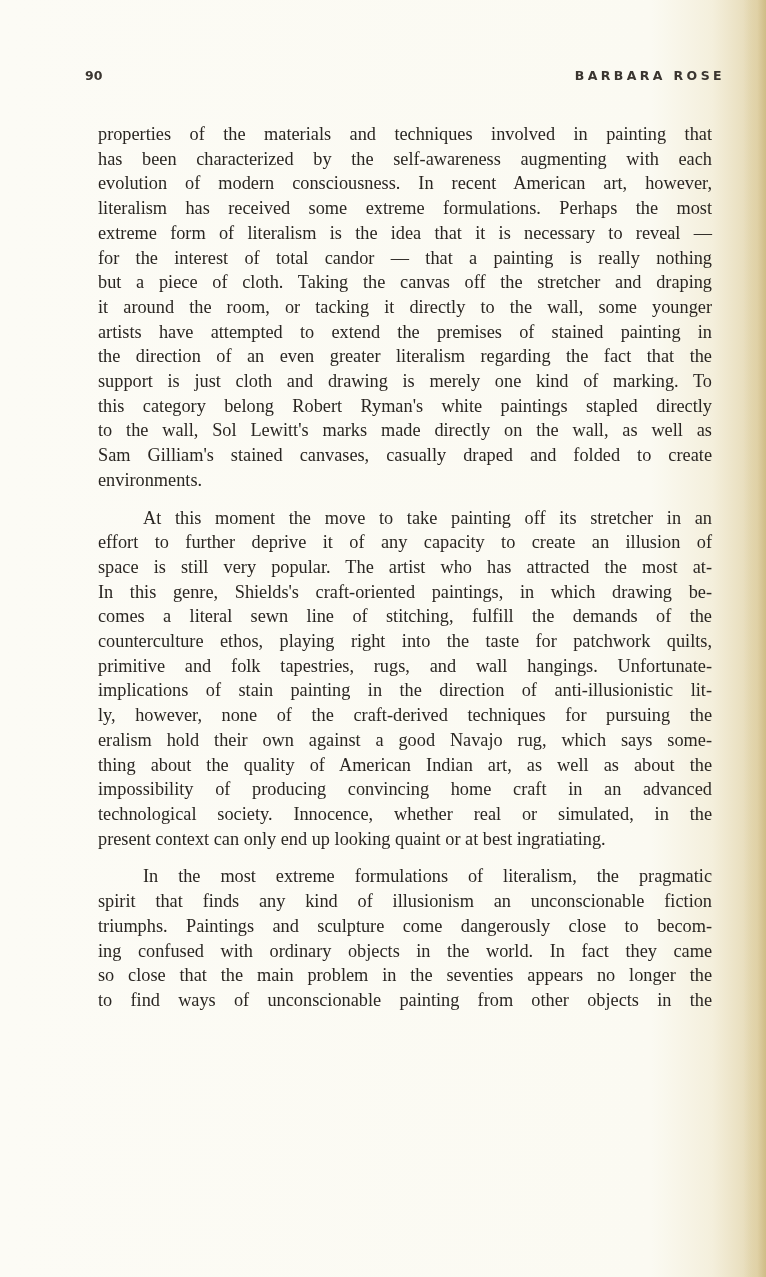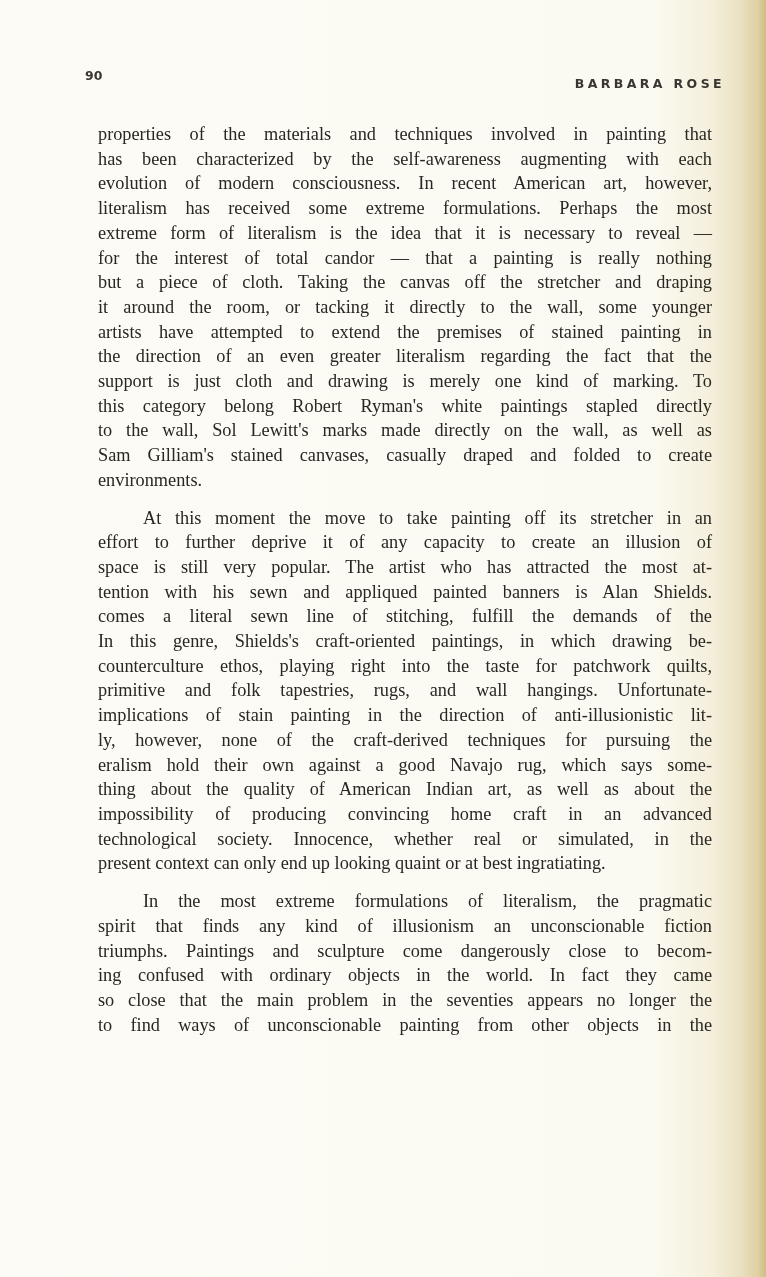--- a/index.html
+++ b/index.html
@@ -39,21 +39,21 @@
       font-size: 12.5px;
       font-weight: bold;
       color: #3a3530;
     }
     .folio {
       position: absolute;
       left: 0; top: 0;
     }
     .author-head {
       position: absolute;
-      right: 0; top: 8px;
+      right: 0; top: 0;
       letter-spacing: 3.4px;
     }
     .body-text {
       position: absolute;
       left: 85px;
       top: 109px;
       width: 640px;
       font-size: 18.3px;
       line-height: 24.7px;
       text-align: justify;
@@ -99,23 +99,22 @@
         <span class="line">support is just cloth and drawing is merely one kind of marking. To</span>
         <span class="line">this category belong Robert Ryman's white paintings stapled directly</span>
         <span class="line">to the wall, Sol Lewitt's marks made directly on the wall, as well as</span>
         <span class="line">Sam Gilliam's stained canvases, casually draped and folded to create</span>
         <span class="line last">environments.</span>
       </p>
     <p>
         <span class="line indent">At this moment the move to take painting off its stretcher in an</span>
         <span class="line">effort to further deprive it of any capacity to create an illusion of</span>
         <span class="line">space is still very popular. The artist who has attracted the most at-</span>
-        <span class="line">tention with his sewn and appliqued painted banners is Alan Shields.</span>
+        <span class="line">In this genre, Shields's craft-oriented paintings, in which drawing be-</span>
         <span class="line">comes a literal sewn line of stitching, fulfill the demands of the</span>
-        <span class="line">In this genre, Shields's craft-oriented paintings, in which drawing be-</span>
         <span class="line">counterculture ethos, playing right into the taste for patchwork quilts,</span>
         <span class="line">primitive and folk tapestries, rugs, and wall hangings. Unfortunate-</span>
         <span class="line">implications of stain painting in the direction of anti-illusionistic lit-</span>
         <span class="line">ly, however, none of the craft-derived techniques for pursuing the</span>
         <span class="line">eralism hold their own against a good Navajo rug, which says some-</span>
         <span class="line">thing about the quality of American Indian art, as well as about the</span>
         <span class="line">impossibility of producing convincing home craft in an advanced</span>
         <span class="line">technological society. Innocence, whether real or simulated, in the</span>
         <span class="line last">present context can only end up looking quaint or at best ingratiating.</span>
       </p>

